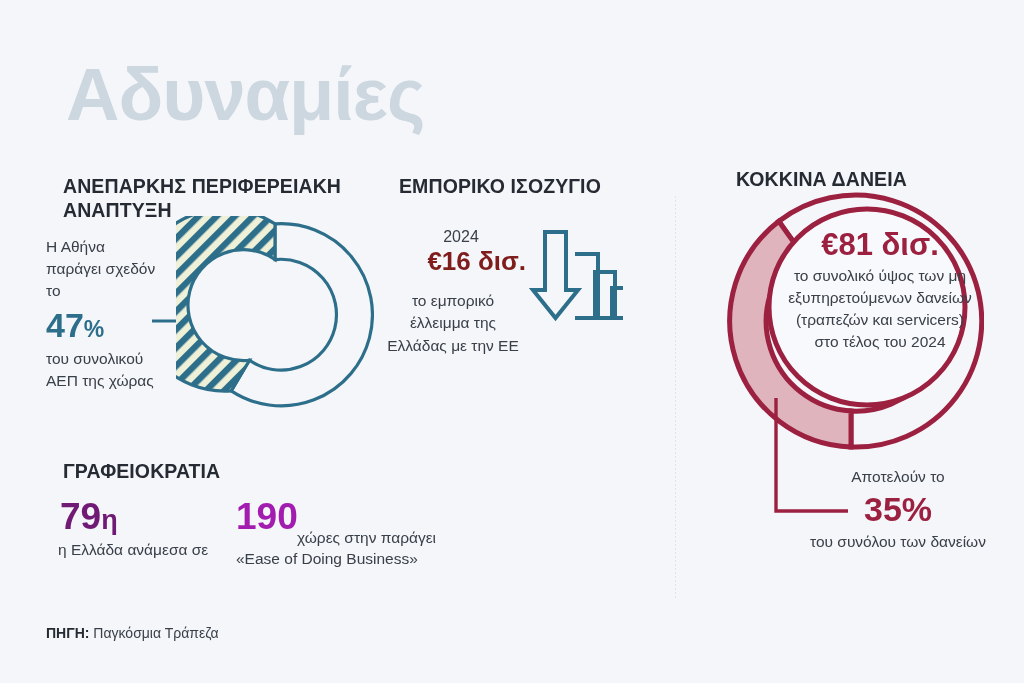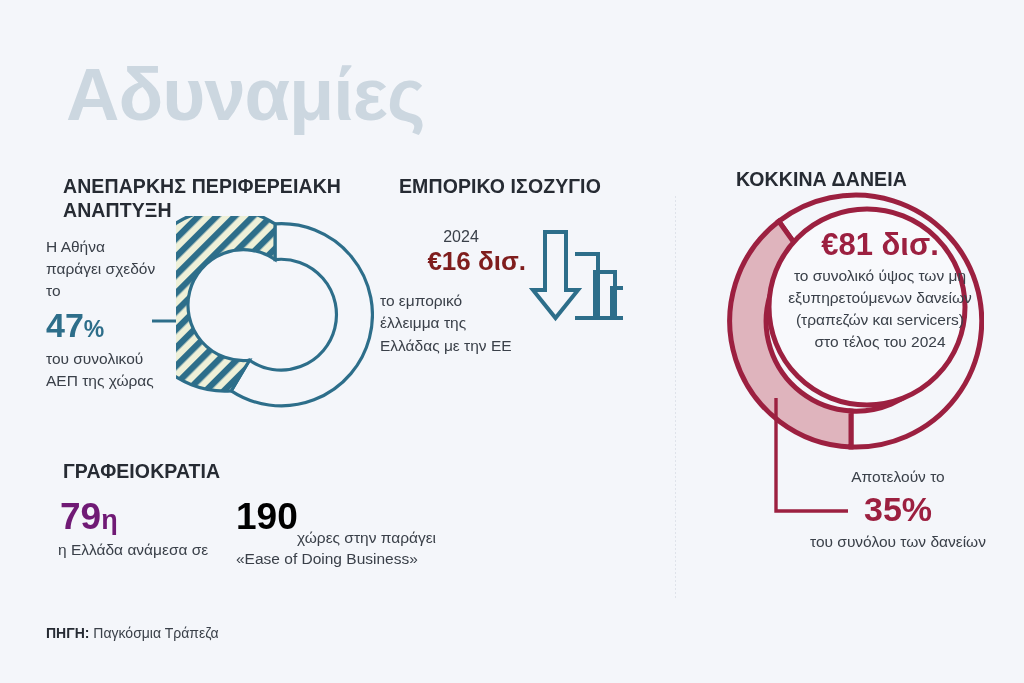--- a/index.html
+++ b/index.html
@@ -119,21 +119,21 @@
     font-weight: 700;
     color: #7f1d1d;
     line-height: 1.05;
     white-space: nowrap;
   }
   #trade-desc {
     position: absolute;
     left: 380px;
     top: 290px;
     width: 146px;
-    text-align: left;
+    text-align: center;
     font-size: 15.5px;
     line-height: 1.45;
     color: #3a4049;
   }
   #icon-trade {
     position: absolute;
     left: 527px;
     top: 228px;
     width: 96px;
     height: 100px;
@@ -158,21 +158,21 @@
     font-size: 15.5px;
     color: #3a4049;
     white-space: nowrap;
   }
   #bureau-count {
     position: absolute;
     left: 236px;
     top: 498px;
     font-size: 37px;
     font-weight: 700;
-    color: #000000;
+    color: #a21caf;
     line-height: 1;
     white-space: nowrap;
   }
   #bureau-count-desc {
     position: absolute;
     left: 297px;
     top: 529px;
     font-size: 15.5px;
     color: #3a4049;
     white-space: nowrap;

